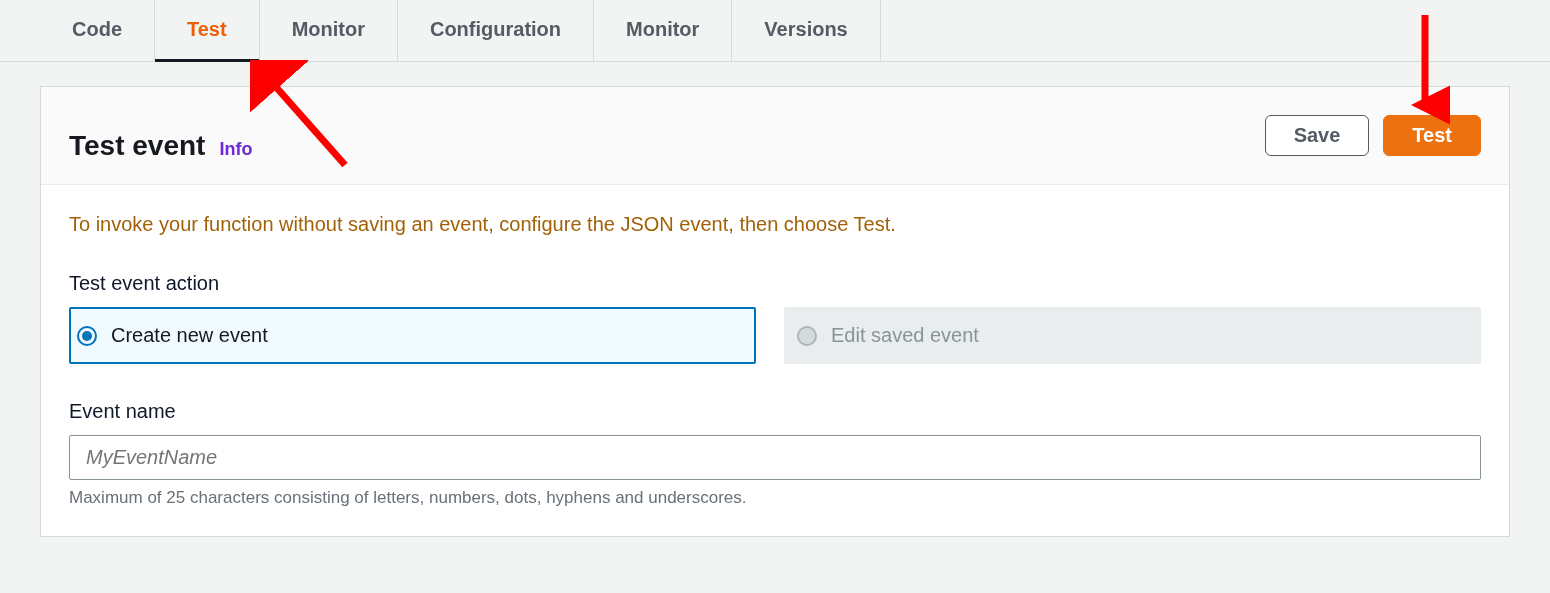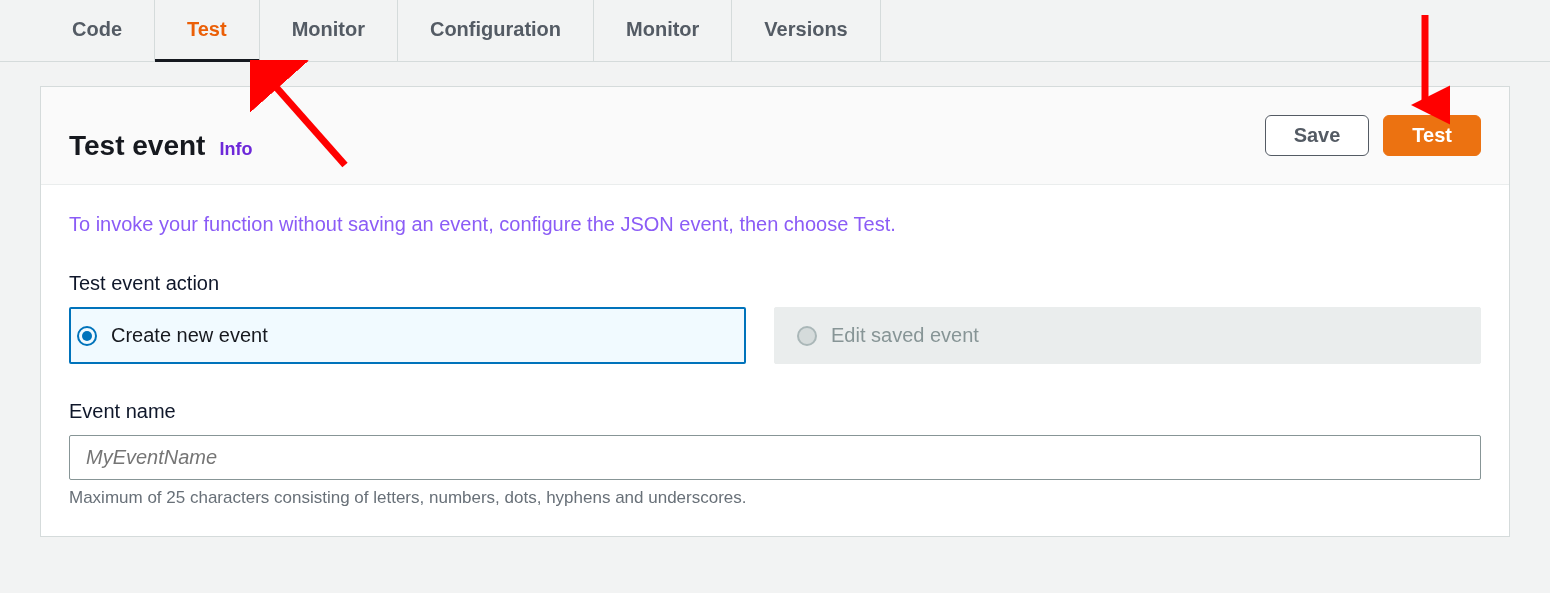--- a/index.html
+++ b/index.html
@@ -53,28 +53,28 @@
       font-weight: 700;
       padding: 8px 28px;
       border-radius: 6px;
       cursor: pointer;
       border: 1px solid #545b64;
       background: #fff;
       color: #545b64;
     }
     .btn.primary { background: #ec7211; border-color: #ec7211; color: #fff; }
     .panel-body { padding: 28px; }
-    .description { font-size: 20px; color: #8b5cf6; margin-bottom: 36px; }
+    .description { font-size: 20px; color: #a16207; margin-bottom: 36px; }
     .section-label { font-size: 20px; color: #0f172a; margin-bottom: 12px; }
     .radio-row { display: flex; gap: 28px; margin-bottom: 36px; }
     .radio-tile {
       flex: 1;
       display: flex;
       align-items: center;
-      padding: 16px 22px;
+      padding: 16px 12px;
       border: 1px solid #879596;
       border-radius: 2px;
       font-size: 20px;
       cursor: pointer;
       gap: 14px;
     }
     .radio-tile.selected { border: 2px solid #0073bb; background: #f1faff; padding: 15px 6px; }
     .radio-tile.disabled { background: #eaeded; color: #879596; border-color: #eaeded; cursor: default; }
     .radio-outer {
       width: 20px; height: 20px; border-radius: 50%;

